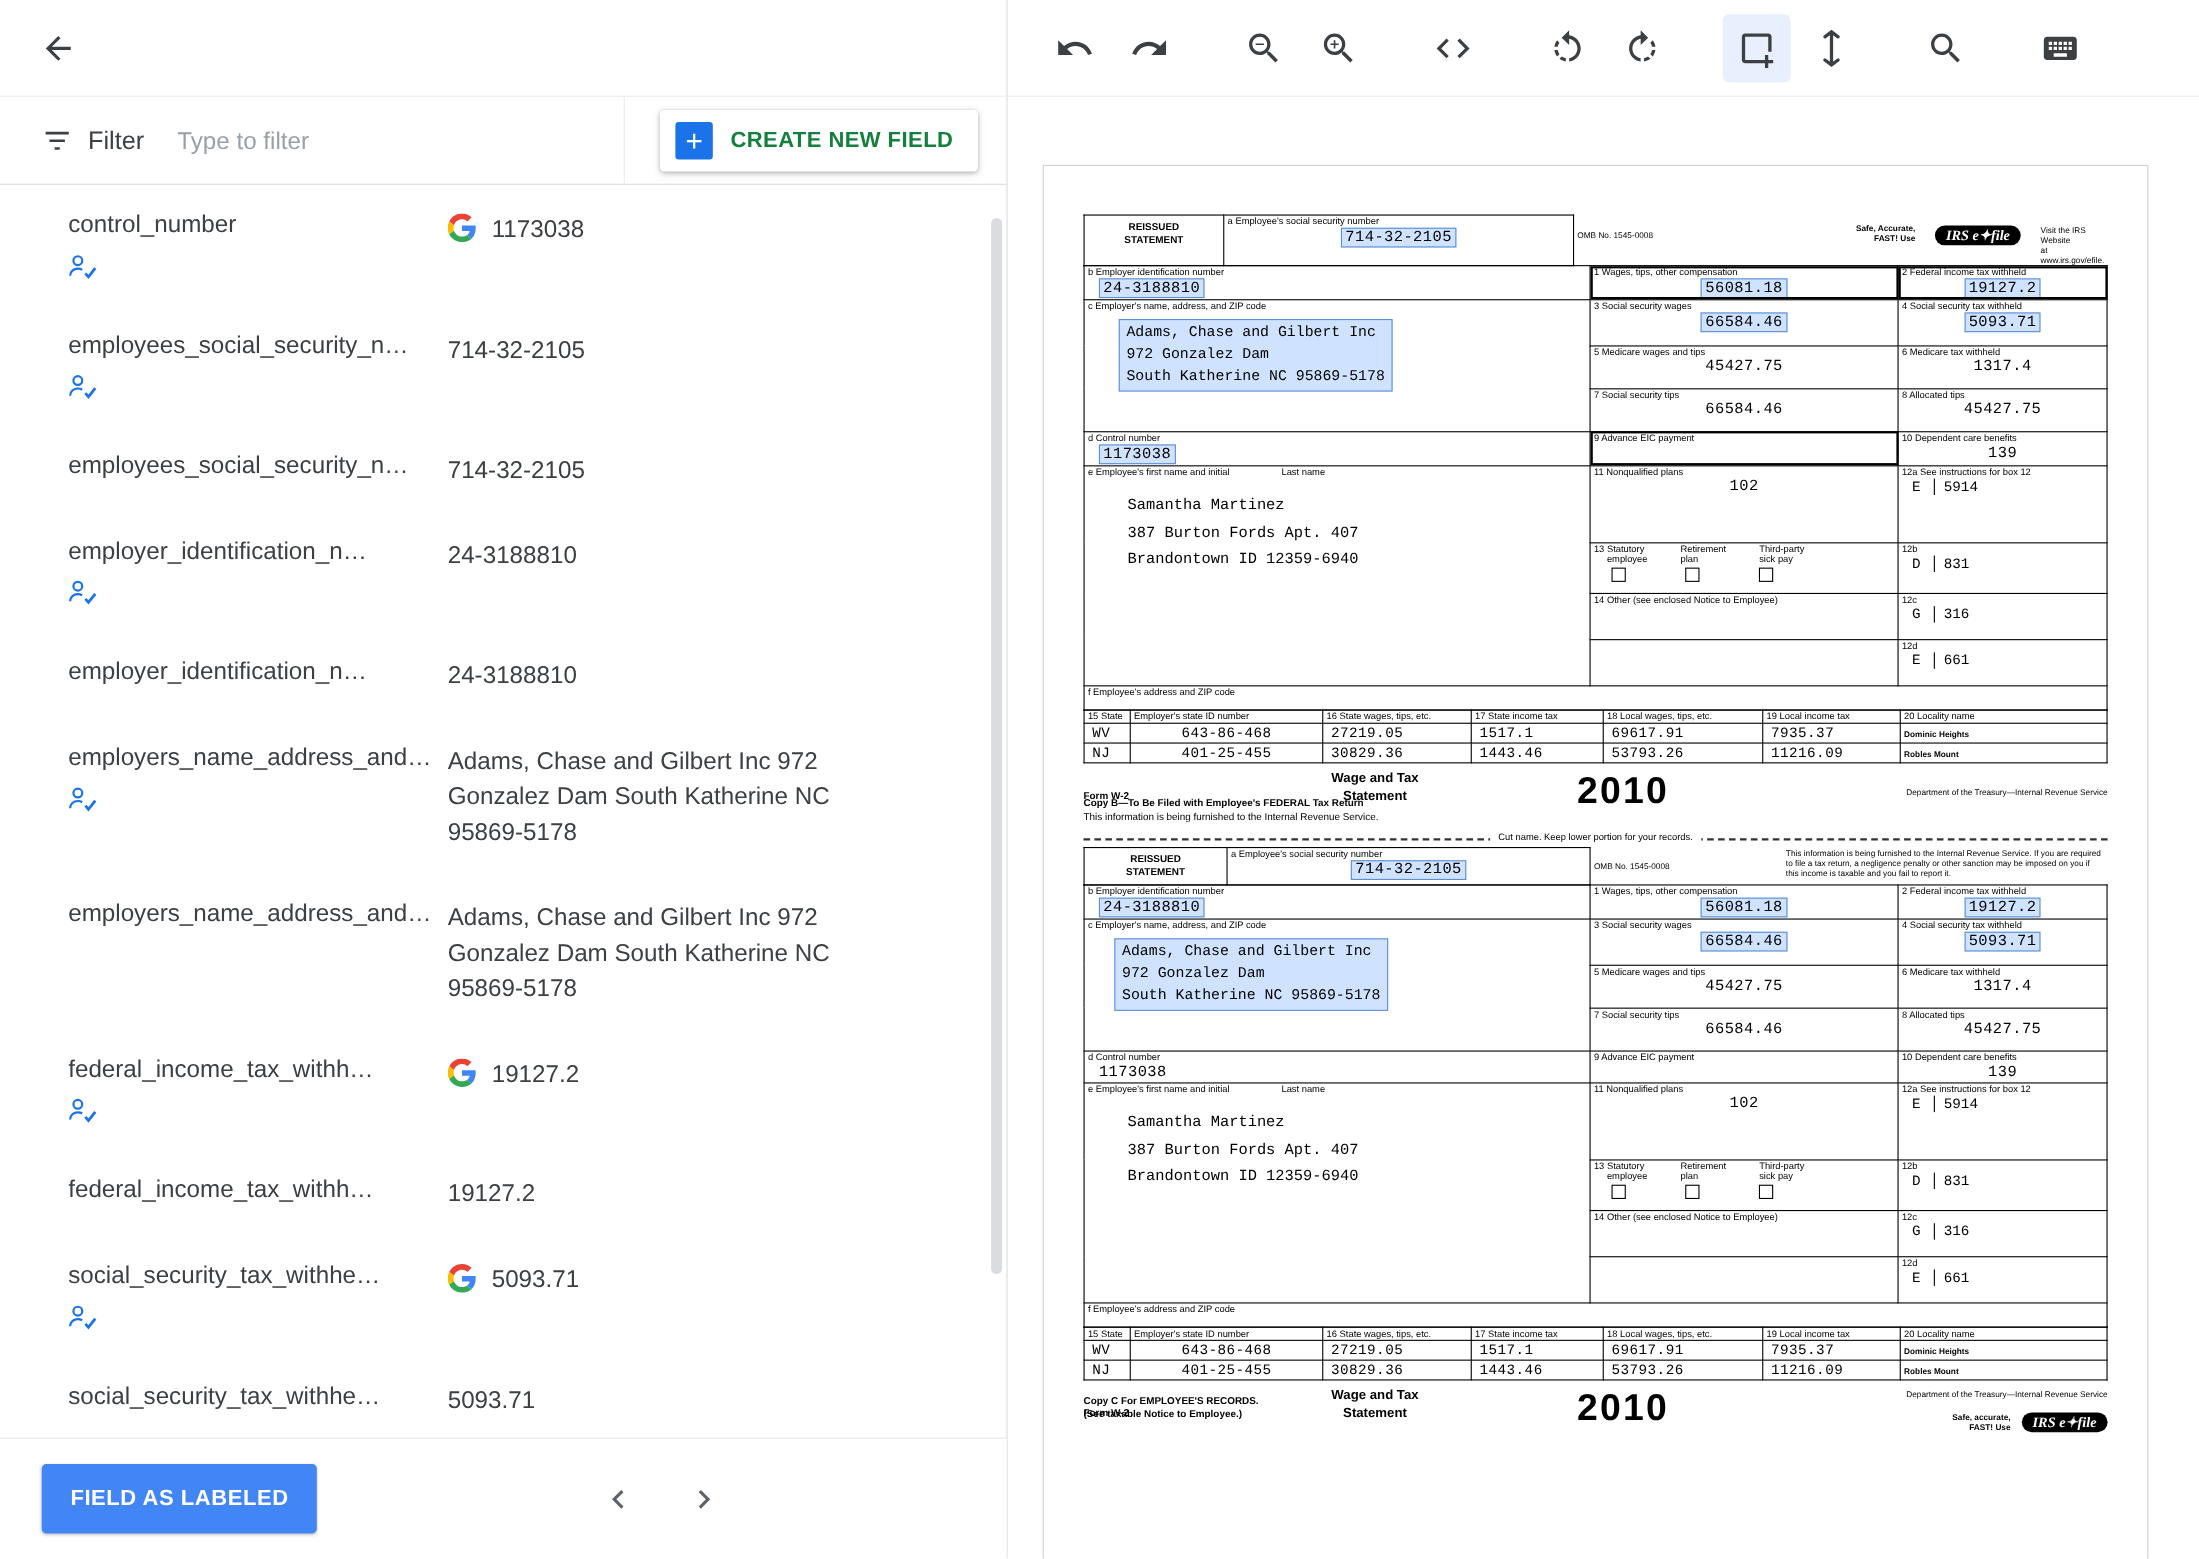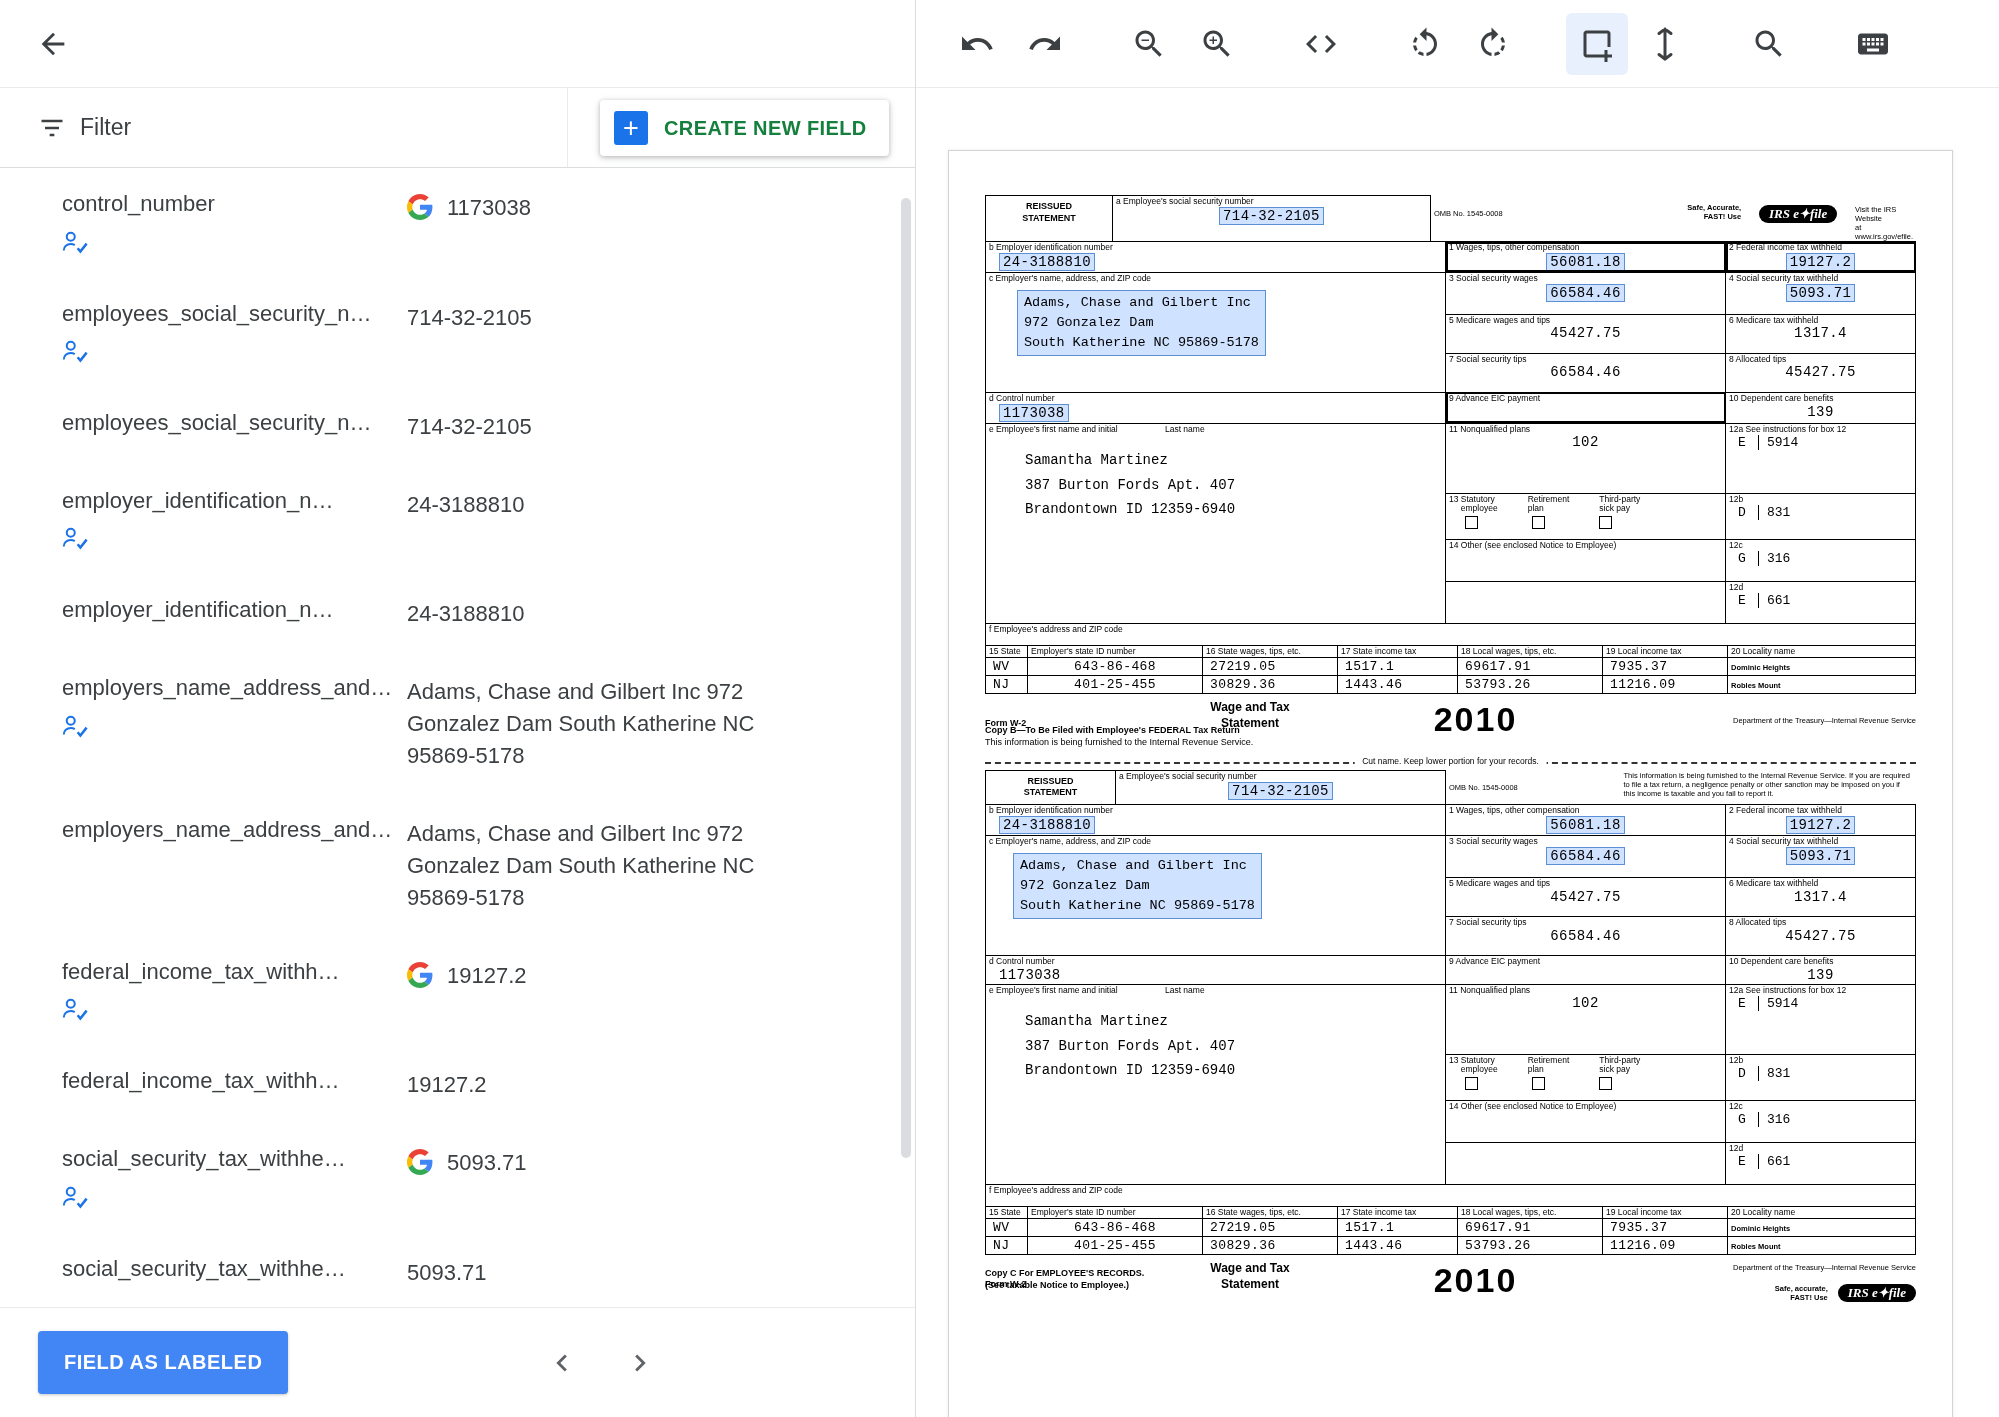--- a/index.html
+++ b/index.html
@@ -270,20 +270,21 @@
     </div>
 
     <div class="filter-bar">
       <div class="filter-left">
         <span class="filter-icon">
           <svg viewBox="0 0 24 24" fill="#3c4043" width="28" height="28">
               <path d="M3 5h18v2H3V5zm3 6h12v2H6v-2zm4 6h4v2h-4v-2z"></path>
             </svg>
         </span>
         <span class="filter-label">Filter</span>
+        <input class="filter-input" placeholder="Type to filter" style="">
       </div>
 
       <div class="create-field-btn">
         <span class="plus-badge">+</span>
         <span class="create-field-label">CREATE NEW FIELD</span>
       </div>
     </div>
 
     <div class="field-list" id="field-list">
       <div class="list-scrollbar">

